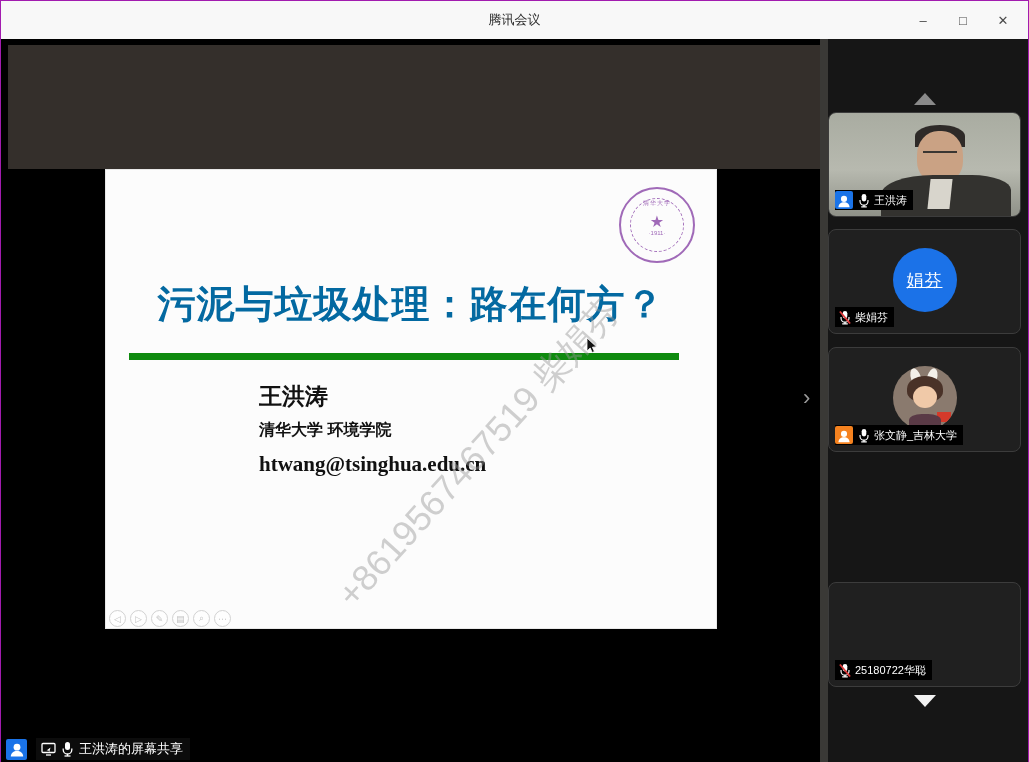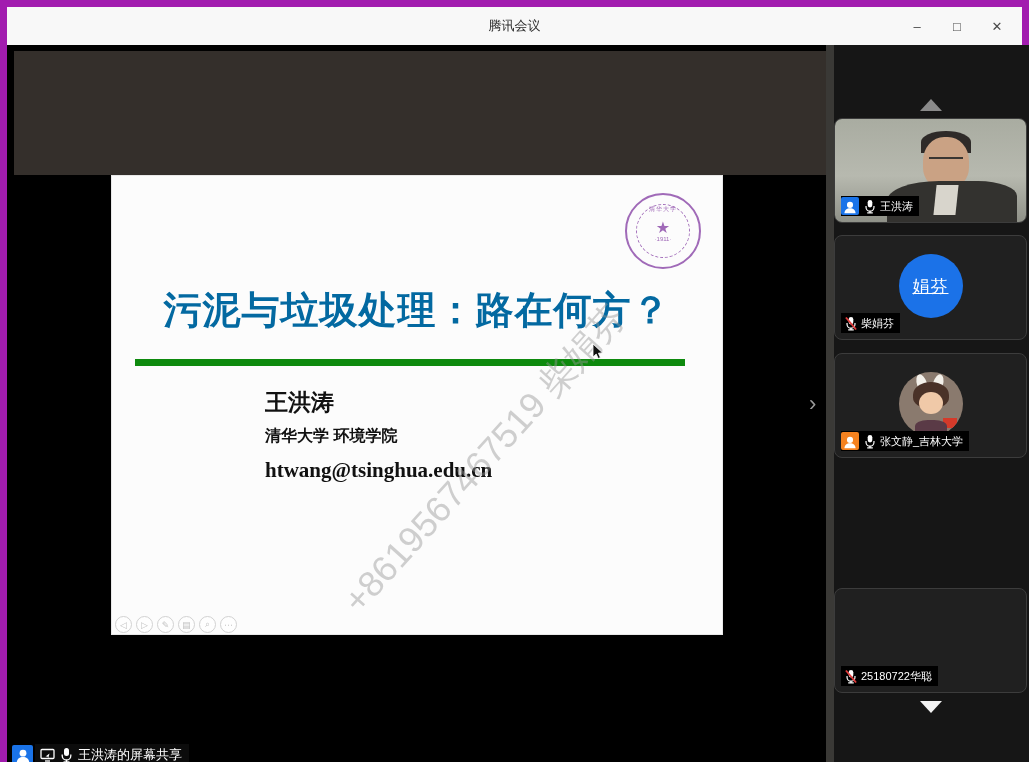--- a/index.html
+++ b/index.html
@@ -1,17 +1,17 @@
 <!DOCTYPE html>
 <html><head>
 <meta charset="utf-8">
 <style>
   * { margin:0; padding:0; box-sizing:border-box; }
   html,body { width:1029px; height:762px; background:#000; font-family:"Liberation Sans", sans-serif; overflow:hidden; }
-  .window { position:relative; width:1029px; height:762px; background:#000; border:7px solid #a21caf; }
+  .window { position:relative; width:1029px; height:762px; background:#000; border:1px solid #a21caf; }
 
   
   .titlebar { position:absolute; left:0; top:0; width:100%; height:38px; background:#f8f8f8; display:flex; align-items:center; justify-content:center; }
   .titlebar-title { font-size:13px; color:#2b2b2b; }
   .win-controls { position:absolute; right:10px; top:0; height:38px; display:flex; align-items:center; gap:10px; }
   .win-btn { width:30px; height:28px; display:flex; align-items:center; justify-content:center; font-size:13px; color:#4a4a4a; cursor:default; }
 
   
   .content { position:absolute; left:0; top:38px; width:1027px; height:723px; }
 
@@ -40,21 +40,21 @@
   .slide-toolbar { position:absolute; left:4px; top:441px; display:flex; gap:4px; }
   .ghost-btn { width:17px; height:17px; border-radius:50%; border:1px solid #d2d2d2; color:#c2c2c2; font-size:9px; display:flex; align-items:center; justify-content:center; background:rgba(255,255,255,.6); }
 
   
   .cursor { position:absolute; left:481px; top:168px; width:13px; height:17px; }
 
   
   .collapse-chevron { position:absolute; left:802px; top:348px; color:#9a9a9a; font-size:22px; line-height:22px; }
 
   
-  .share-overlay { position:absolute; left:5px; top:699px; display:flex; align-items:center; gap:2px; }
+  .share-overlay { position:absolute; left:5px; top:699px; display:flex; align-items:center; gap:9px; }
   .badge { width:21px; height:21px; border-radius:2px; display:flex; align-items:center; justify-content:center; flex:0 0 auto; }
   .badge-blue { background:#1a73e8; }
   .badge-orange { background:#f5821f; }
   .overlay-pill { height:22px; background:#0c0c0c; display:flex; align-items:center; gap:5px; padding:0 7px 0 5px; }
   .overlay-pill .txt { color:#fff; font-size:13px; white-space:nowrap; }
 
   
   .divider-strip { position:absolute; left:819px; top:0; width:8px; height:723px; background:#3a3936; }
 
   

